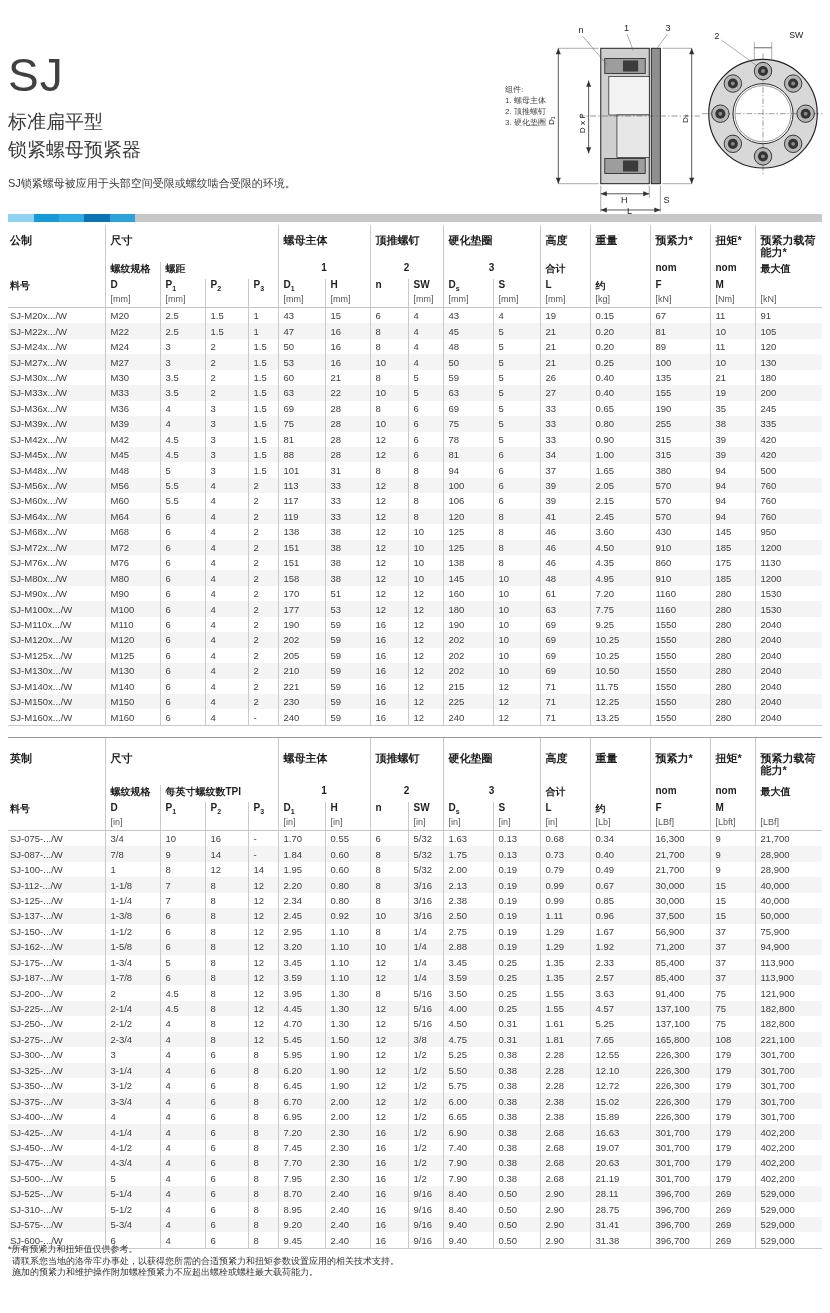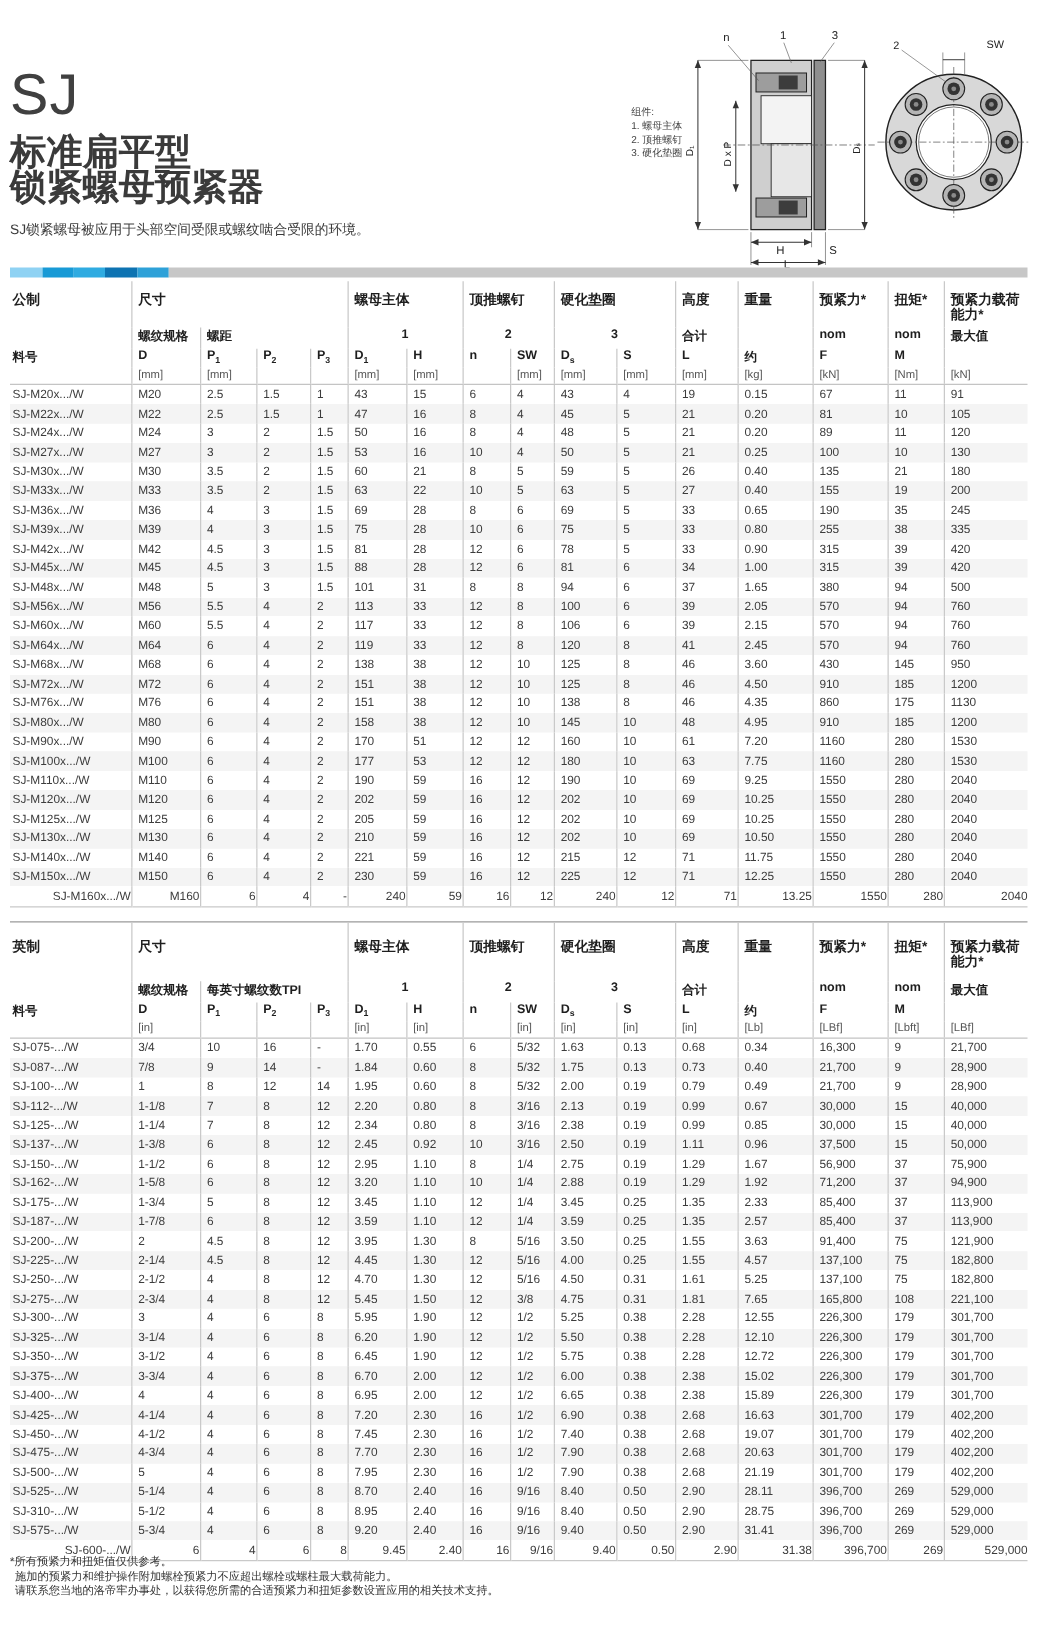--- a/index.html
+++ b/index.html
@@ -3,21 +3,21 @@
 <meta charset="utf-8">
 <style>
   html,body { margin:0; padding:0; background:#ffffff; }
   .page {
     position:relative; width:830px; height:1313px; overflow:hidden;
     background:#fff; font-family:"Liberation Sans","DejaVu Sans",sans-serif; color:#3a3a3a;
   }
   
   .title-block { position:absolute; left:8px; top:50px; }
   .brand { font-size:46px; line-height:50px; color:#404040; letter-spacing:1px; }
-  .subtitle { font-size:29px; line-height:28px; color:#3a3a3a; margin-top:8px;font-weight:bold; }
+  .subtitle { font-size:19px; line-height:28px; color:#3a3a3a; margin-top:8px; }
   .desc { font-size:11px; color:#3a3a3a; margin-top:12px; }
   .legend { position:absolute; left:505px; top:84px; font-size:8px; line-height:11px; color:#444; }
   svg { position:absolute; }
   svg text { font-family:"Liberation Sans","DejaVu Sans",sans-serif; fill:#222; }
   .dim { stroke:#333; stroke-width:0.8; fill:none; }
   .thin { stroke:#555; stroke-width:0.5; fill:none; }
   .dash { stroke:#555; stroke-width:0.6; fill:none; stroke-dasharray:6 2 1.5 2; }
   
   .banner { position:absolute; left:8px; top:214px; width:814px; height:8px; display:flex; }
   .banner div { height:100%; }
@@ -31,21 +31,21 @@
   thead th { vertical-align:top; color:#1e1e1e; }
   .hr1 th { height:28px; padding-top:9px; font-size:11px; font-weight:bold; white-space:normal; line-height:12px; }
   .tbl-imperial .hr1 th { height:33px; padding-top:14px; }
   .hr2 th { height:17px; font-size:10px; font-weight:bold;margin-left:12px; }
   .hr3 th { height:15px; font-size:10px; font-weight:bold; }
   .hr4 th { height:13px; font-size:9px; font-weight:normal; color:#555; border-bottom:1px solid #c4c4c4; }
   th.num { text-align:center; padding-left:0; }
   th sub { font-size:7px; }
   tbody td { height:15.45px; font-size:9.5px; color:#3c3c3c; }
   tbody tr:nth-child(even) { background:#f4f4f4; }
-  tbody tr:last-child td { border-bottom:1px solid #c9c9c9;text-align:right; }
+  tbody tr:last-child td { border-bottom:1px solid #c9c9c9; }
   
   .fnotes { position:absolute; left:8px; top:1204px; font-size:9px; line-height:11.5px; color:#333;margin-top:40px; }
   .fnotes .ind { padding-left:4px; }
 </style>
 </head>
 <body>
 
 <div class="page">
 
   <div class="title-block">
@@ -1319,17 +1319,17 @@
             <td class="sep">396,700</td>
             <td class="sep">269</td>
             <td class="sep">529,000</td>
           </tr>
         </tbody>
       </table>
   </div>
 
   <div class="fnotes">
     <div>*所有预紧力和扭矩值仅供参考。</div>
+    <div class="ind">请联系您当地的洛帝牢办事处，以获得您所需的合适预紧力和扭矩参数设置应用的相关技术支持。</div>
     <div class="ind">施加的预紧力和维护操作附加螺栓预紧力不应超出螺栓或螺柱最大载荷能力。</div>
-    <div class="ind">请联系您当地的洛帝牢办事处，以获得您所需的合适预紧力和扭矩参数设置应用的相关技术支持。</div>
   </div>
 
 </div>
 
 </body></html>

